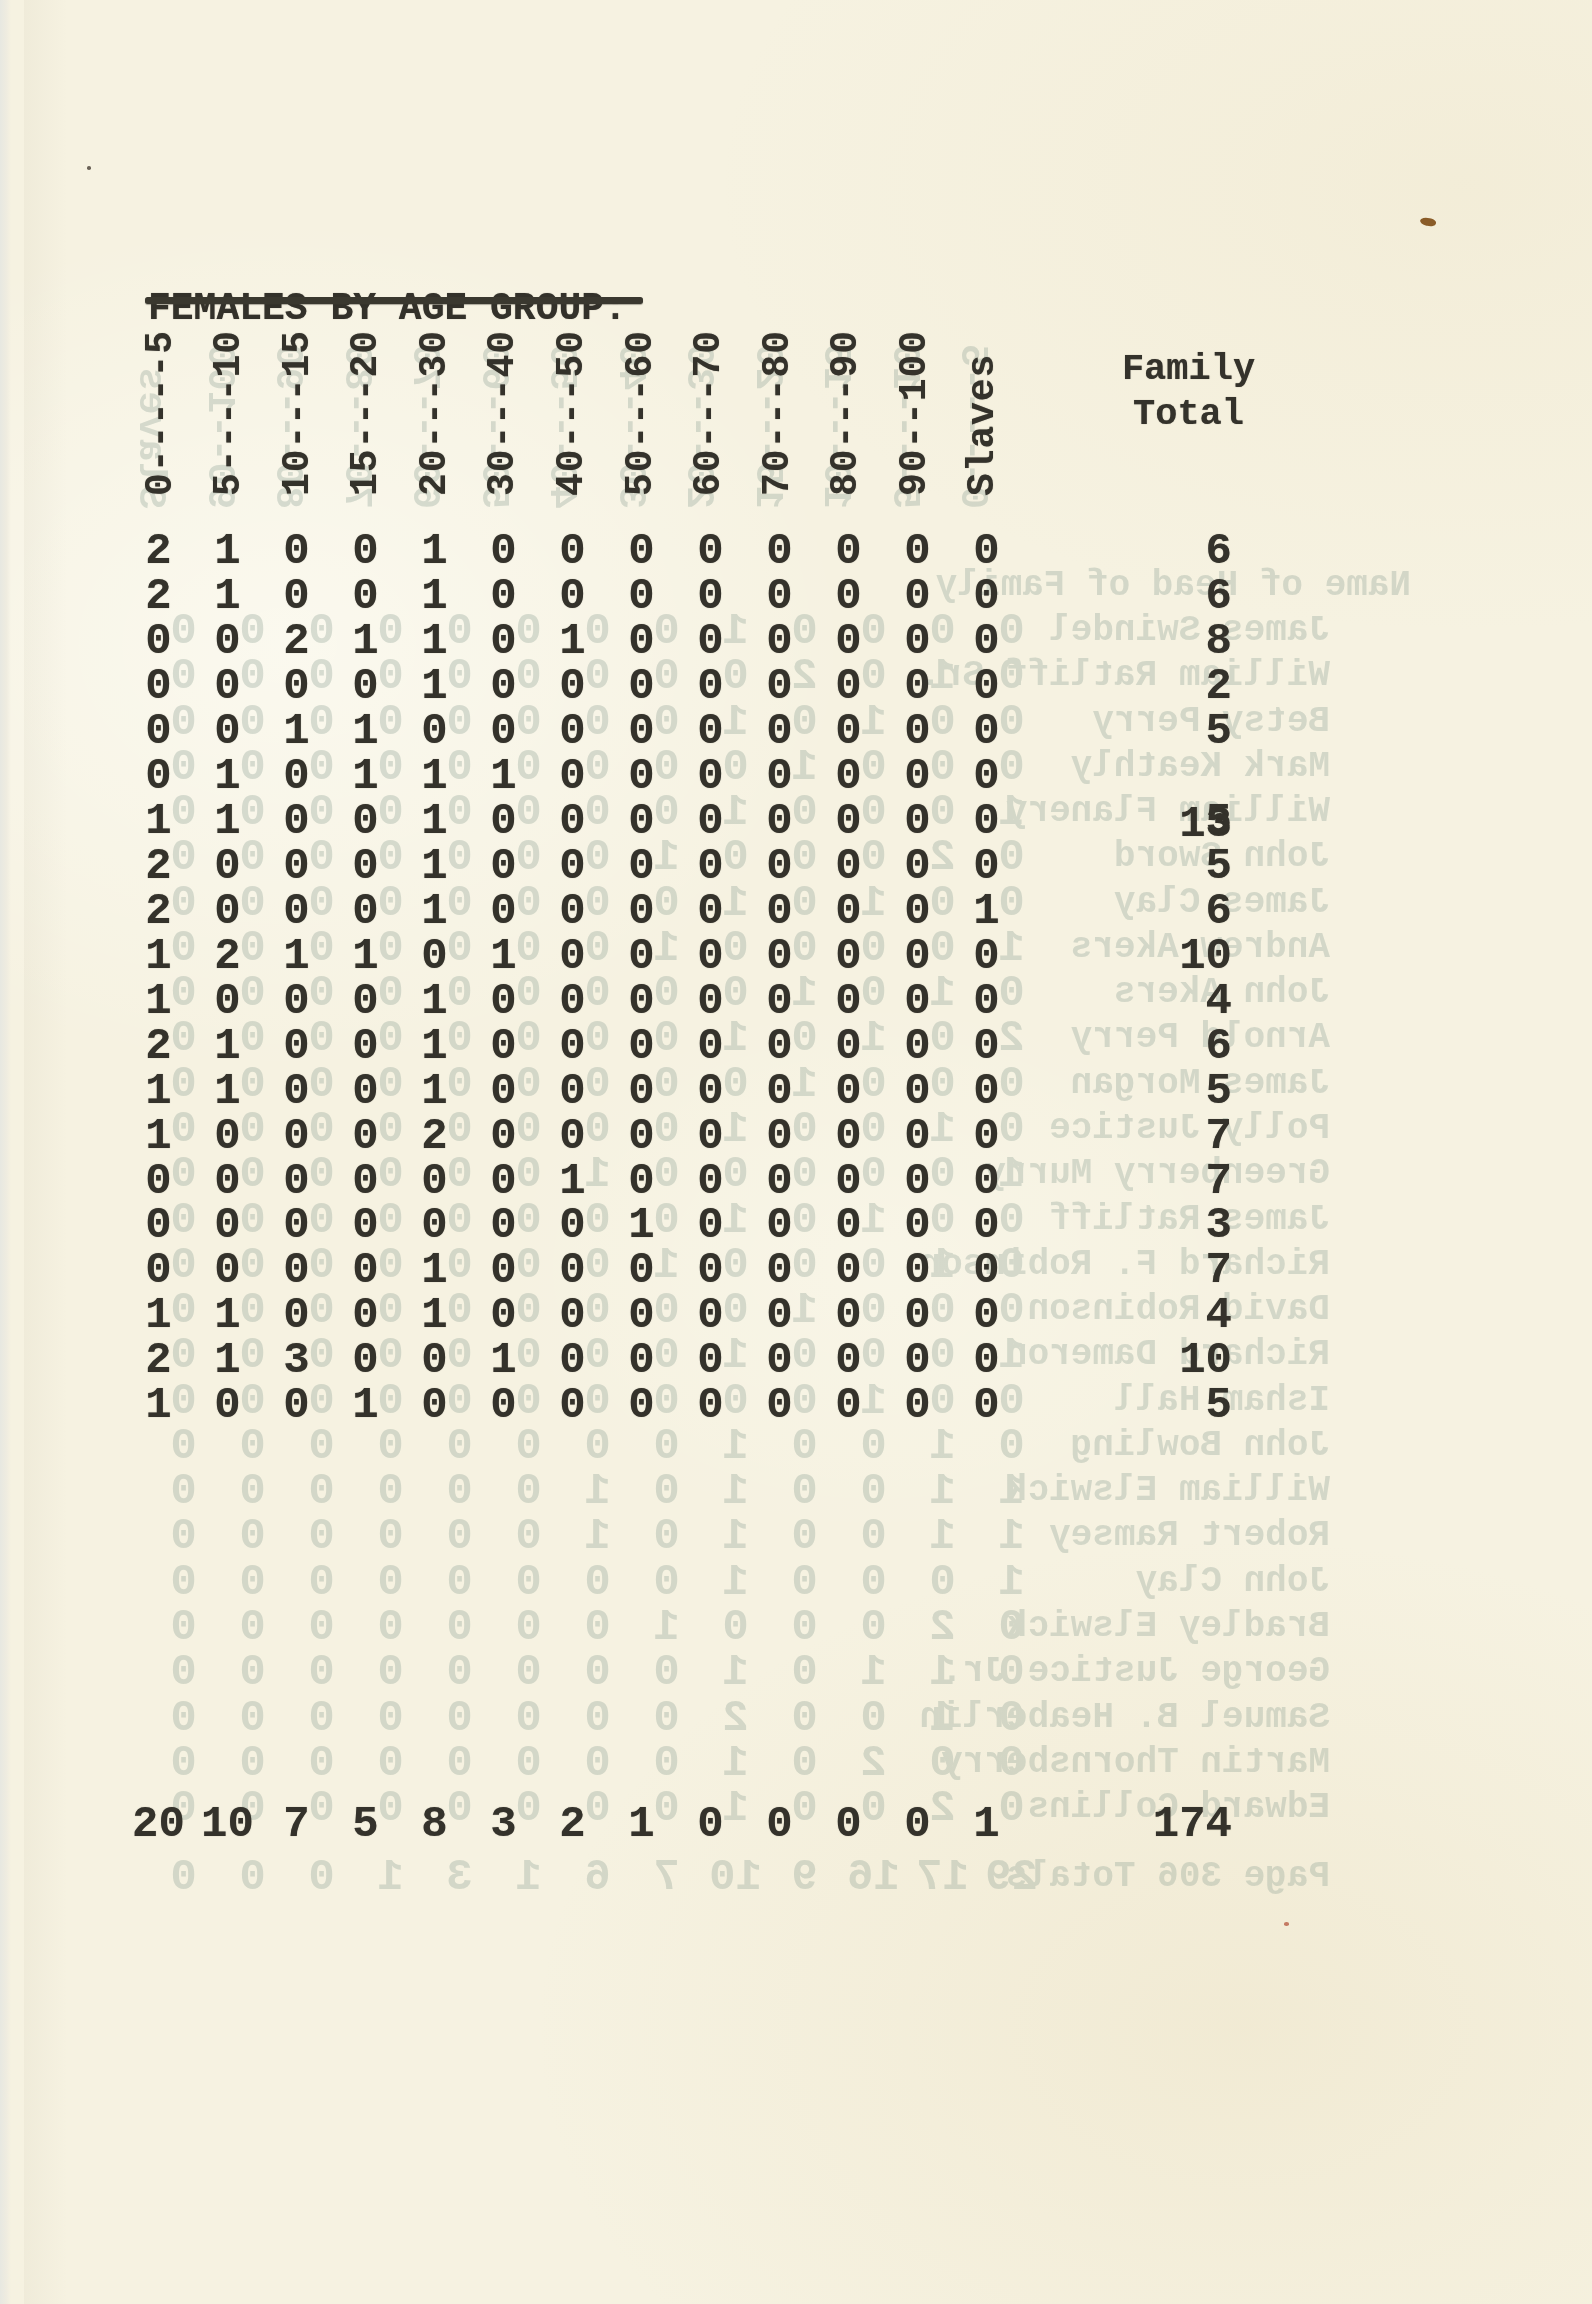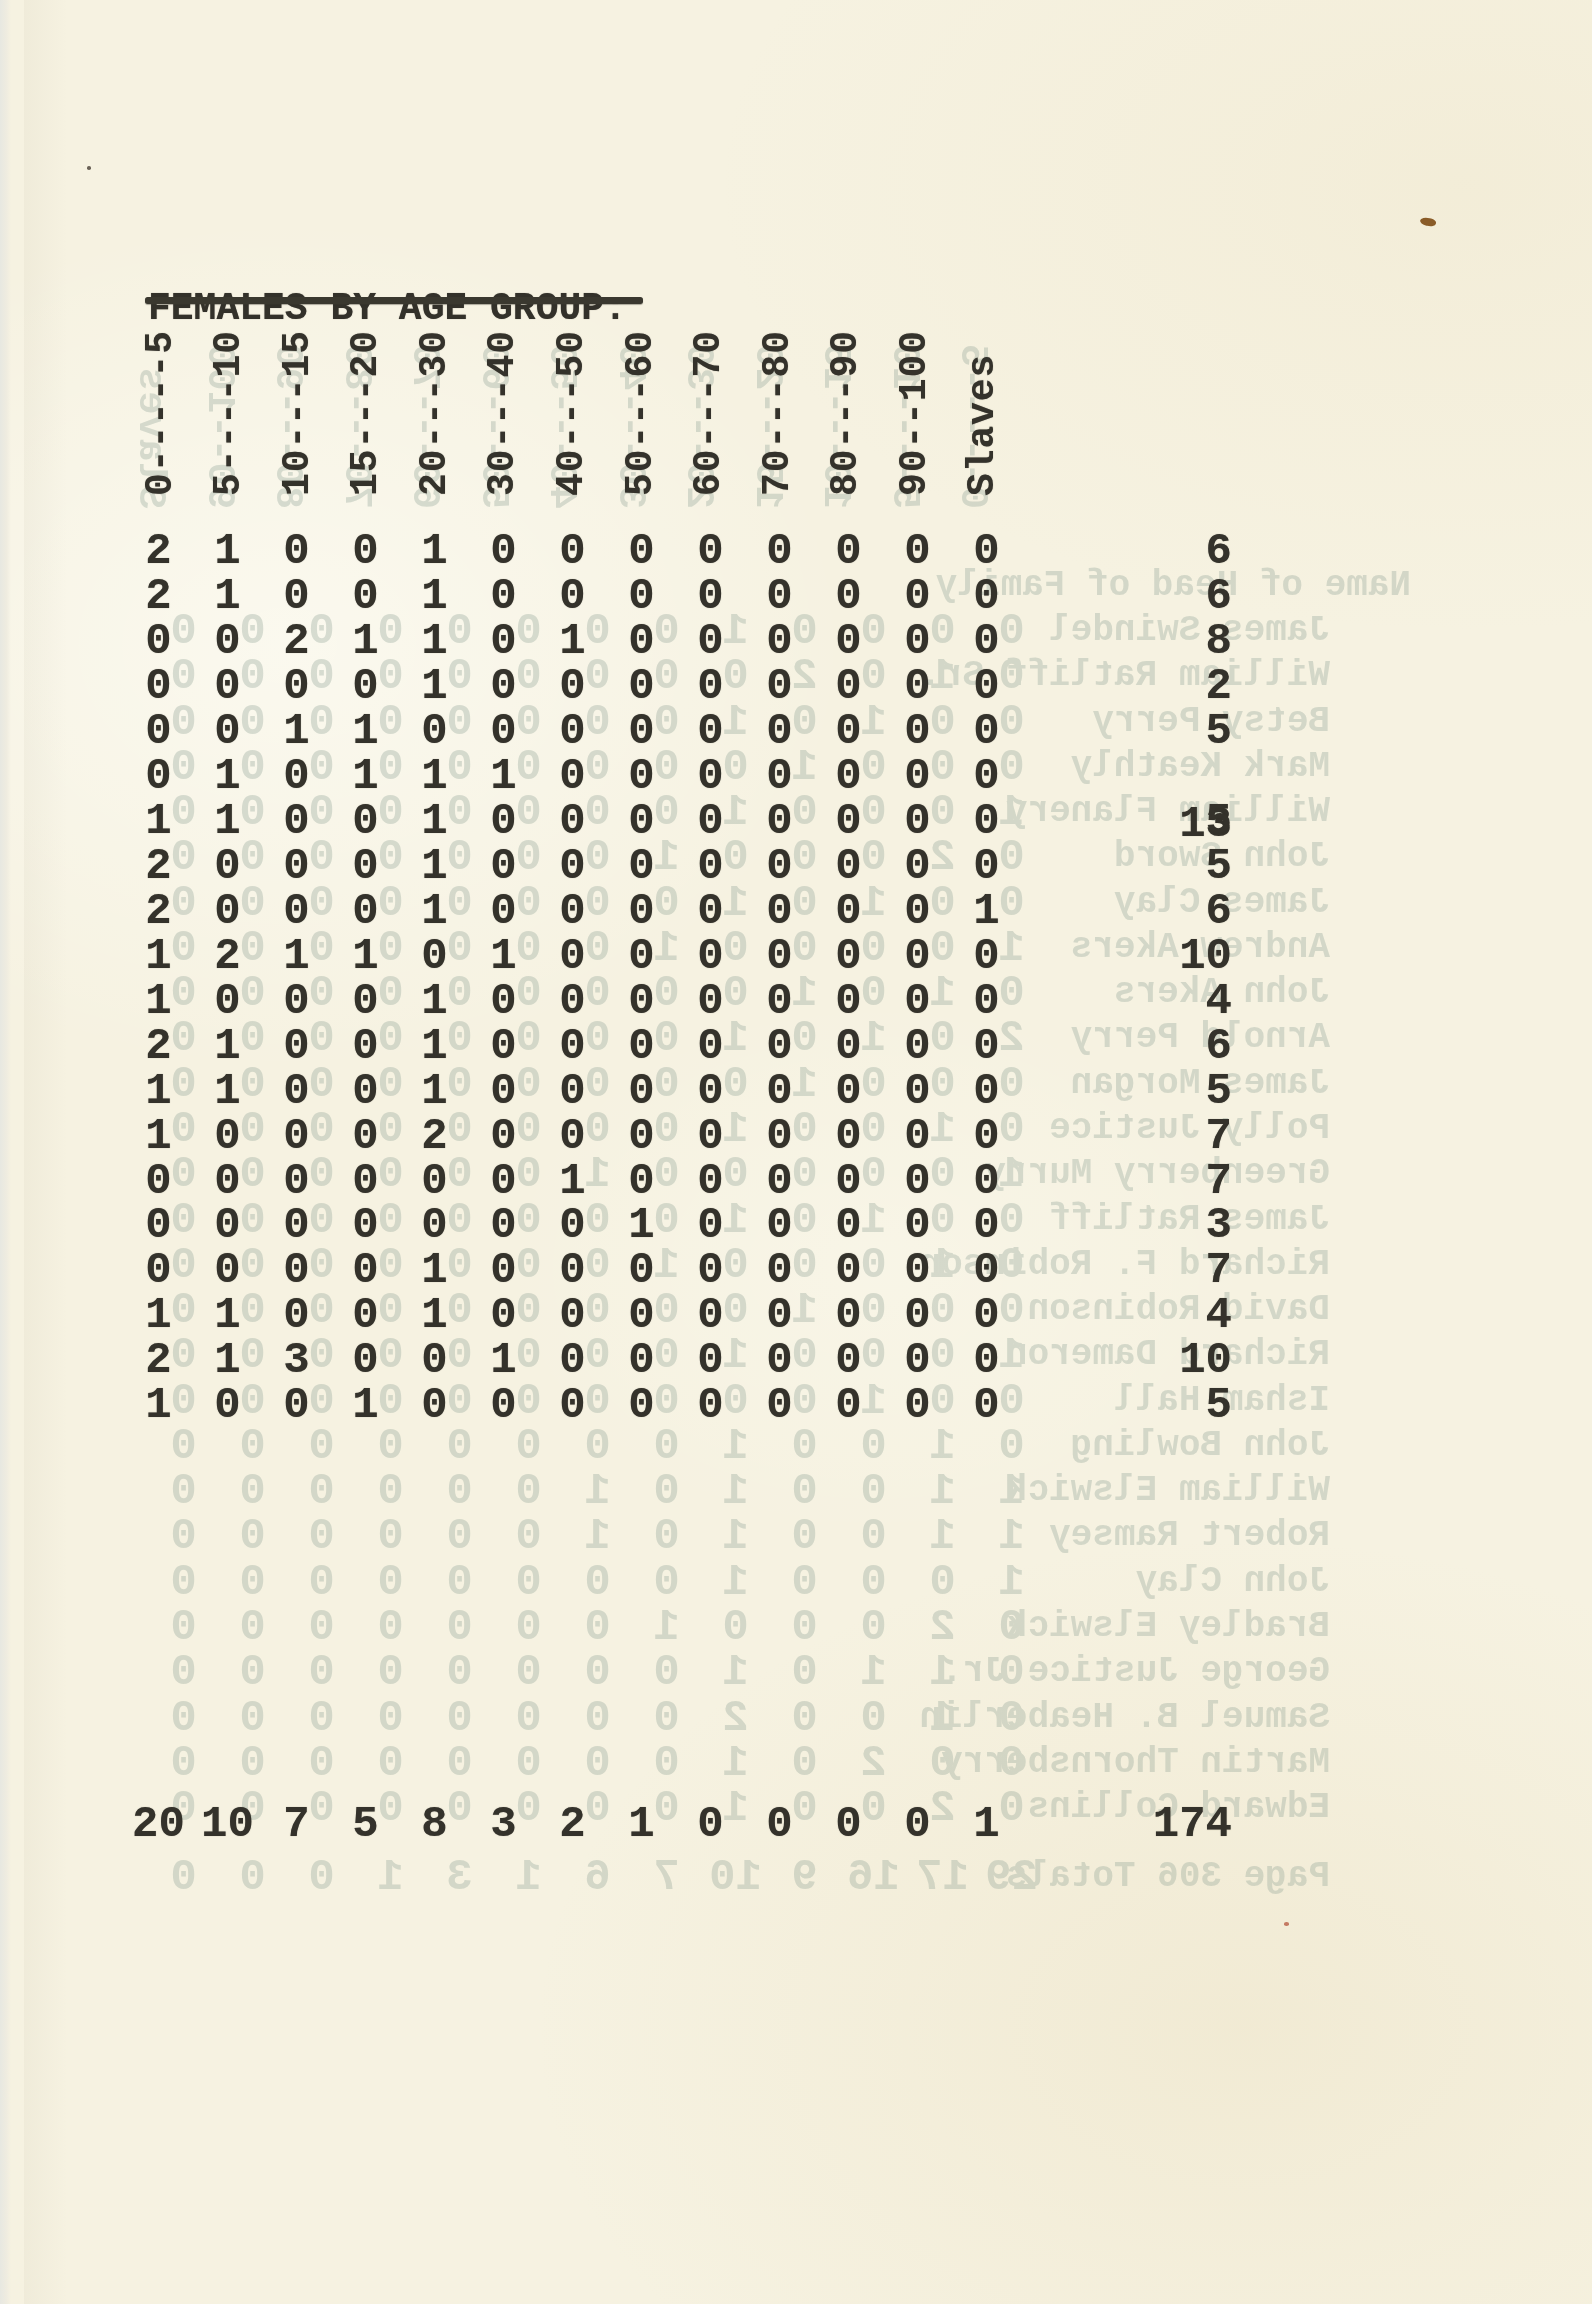--- a/index.html
+++ b/index.html
@@ -562,20 +562,24 @@
         <div class="rothead" style="left: 484px;">30---40</div>
         <div class="rothead" style="left: 553px;">40---50</div>
         <div class="rothead" style="left: 622px;">50---60</div>
         <div class="rothead" style="left: 690px;">60---70</div>
         <div class="rothead" style="left: 759px;">70---80</div>
         <div class="rothead" style="left: 827px;">80---90</div>
         <div class="rothead" style="left: 896px;">90--100</div>
         <div class="rothead" style="left: 964px;">Slaves</div>
       </div>
 
+    <div class="famhdr">
+      <div>Family</div>
+      <div>Total</div>
+    </div>
 
     <div id="rows">
         <div class="row" style="top: 529px;">
           <span class="cell">2</span>
           <span class="cell">1</span>
           <span class="cell">0</span>
           <span class="cell">0</span>
           <span class="cell">1</span>
           <span class="cell">0</span>
           <span class="cell">0</span>

